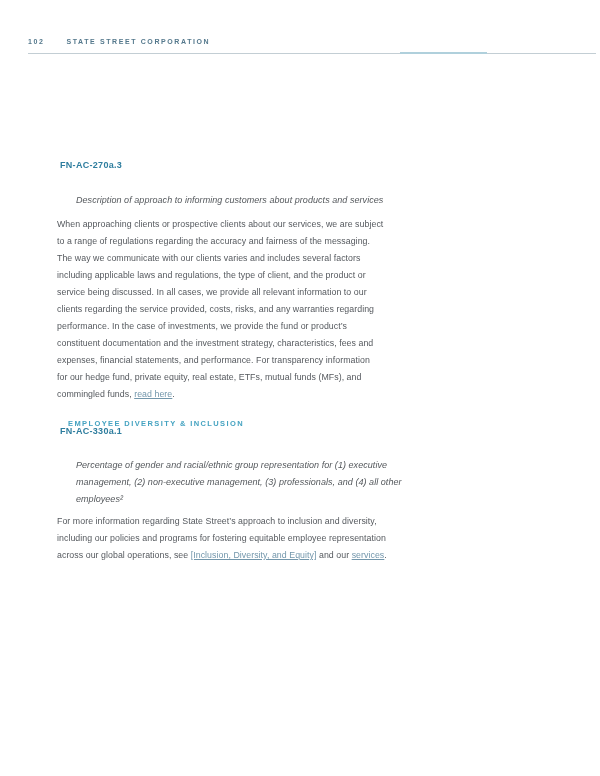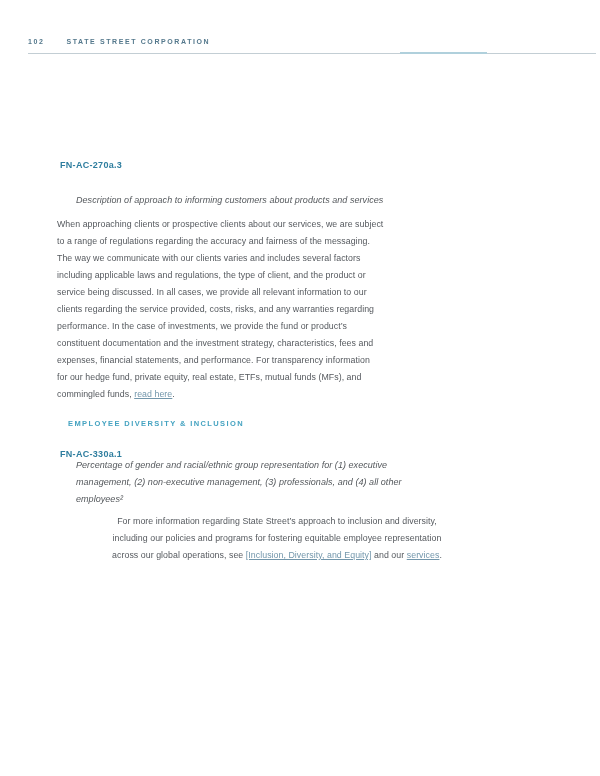--- a/index.html
+++ b/index.html
@@ -51,21 +51,21 @@
   .metric-code {
     position: absolute;
     left: 60px;
     margin: 0;
     color: #2d7d9e;
     font-size: 9px;
     font-weight: 700;
     letter-spacing: 0.3px;
   }
   .code-1 { top: 160px; }
-  .code-2 { top: 449px; }
+  .code-2 { top: 426px; }
   .metric-description {
     position: absolute;
     left: 60px;
     width: 420px;
     margin: 16px;
     font-style: italic;
     font-size: 9px;
     font-weight: 300;
     color: #54585c;
     line-height: 17px;
@@ -78,21 +78,21 @@
     left: 48px;
     width: 440px;
     margin: 9px;
     font-size: 8.8px;
     font-weight: 300;
     color: #55595e;
     line-height: 17px;
     letter-spacing: 0.05px;
   }
   .para-1 { top: 207px; }
-  .para-2 { top: 504px; text-align: center; }
+  .para-2 { top: 504px; }
   .section-heading {
     position: absolute;
     left: 60px;
     top: 411px;
     margin: 8px;
     color: #45a3c1;
     font-size: 7.5px;
     font-weight: 700;
     letter-spacing: 1.4px;
   }

